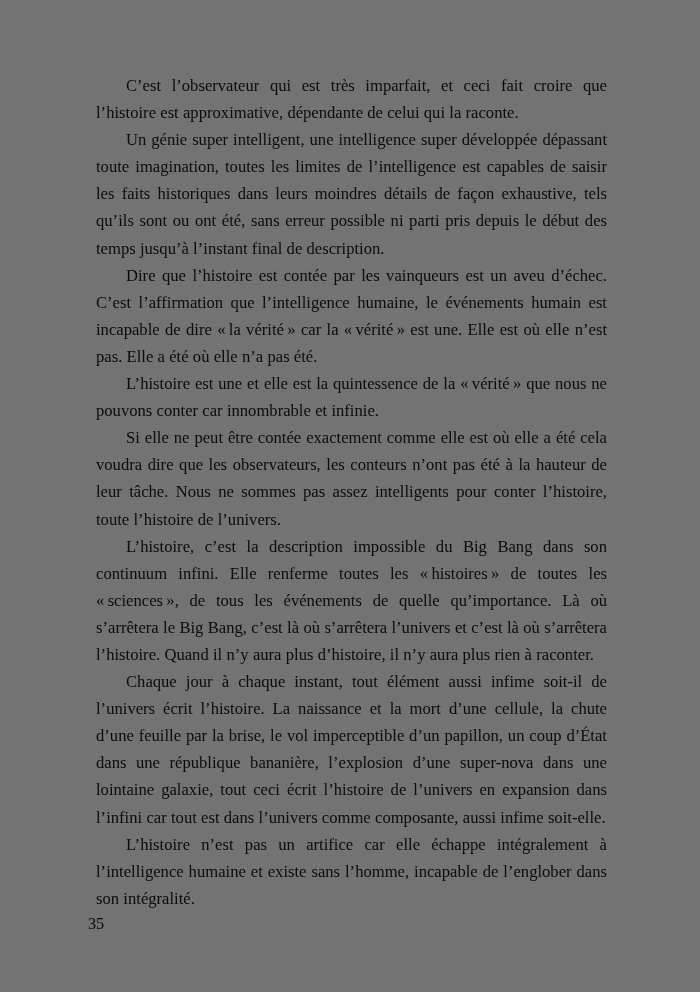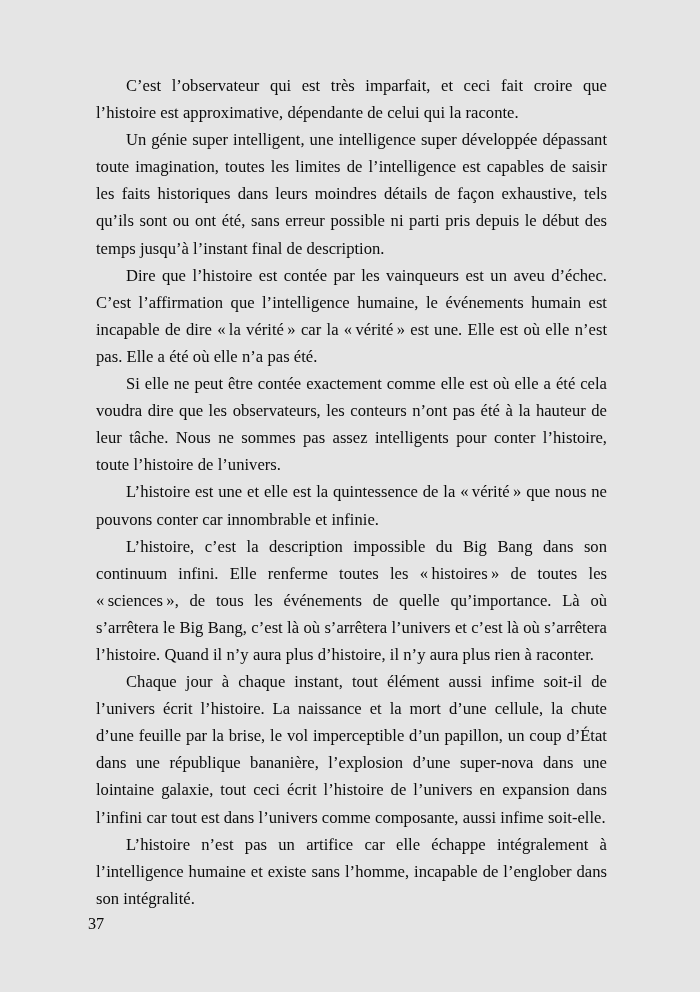--- a/index.html
+++ b/index.html
@@ -11,21 +11,21 @@
     height: 992px;
     background: #ffffff;
     font-family: "Liberation Serif", "DejaVu Serif", serif;
     color: #000000;
     overflow: hidden;
   }
   .page {
     position: relative;
     width: 700px;
     height: 992px;
-    background: #e5e5e5;
+    background: #737373;
   }
   .text-column {
     position: absolute;
     left: 96px;
     top: 72px;
     width: 511px;
   }
   .para {
     margin: 0;
     padding: 0;
@@ -54,22 +54,22 @@
 </style>
 </head>
 <body>
 
 <div class="page">
 
   <div class="text-column">
     <p class="para">C’est l’observateur qui est très imparfait, et ceci fait croire que l’histoire est approximative, dépendante de celui qui la raconte.</p>
     <p class="para">Un génie super intelligent, une intelligence super développée dépassant toute imagination, toutes les limites de l’intelligence est capables de saisir les faits historiques dans leurs moindres détails de façon exhaustive, tels qu’ils sont ou ont été, sans erreur possible ni parti pris depuis le début des temps jusqu’à l’instant final de description.</p>
     <p class="para">Dire que l’histoire est contée par les vainqueurs est un aveu d’échec. C’est l’affirmation que l’intelligence humaine, le événements humain est incapable de dire « la vérité » car la « vérité » est une. Elle est où elle n’est pas. Elle a été où elle n’a pas été.</p>
+    <p class="para">L’histoire est une et elle est la quintessence de la « vérité » que nous ne pouvons conter car innombrable et infinie.</p>
     <p class="para">Si elle ne peut être contée exactement comme elle est où elle a été cela voudra dire que les observateurs, les conteurs n’ont pas été à la hauteur de leur tâche. Nous ne sommes pas assez intelligents pour conter l’histoire, toute l’histoire de l’univers.</p>
-    <p class="para">L’histoire est une et elle est la quintessence de la « vérité » que nous ne pouvons conter car innombrable et infinie.</p>
     <p class="para">L’histoire, c’est la description impossible du Big Bang dans son continuum infini. Elle renferme toutes les « histoires » de toutes les « sciences », de tous les événements de quelle qu’importance. Là où s’arrêtera le Big Bang, c’est là où s’arrêtera l’univers et c’est là où s’arrêtera l’histoire. Quand il n’y aura plus d’histoire, il n’y aura plus rien à raconter.</p>
     <p class="para">Chaque jour à chaque instant, tout élément aussi infime soit-il de l’univers écrit l’histoire. La naissance et la mort d’une cellule, la chute d’une feuille par la brise, le vol imperceptible d’un papillon, un coup d’État dans une république bananière, l’explosion d’une super-nova dans une lointaine galaxie, tout ceci écrit l’histoire de l’univers en expansion dans l’infini car tout est dans l’univers comme composante, aussi infime soit-elle.</p>
     <p class="para">L’histoire n’est pas un artifice car elle échappe intégralement à l’intelligence humaine et existe sans l’homme, incapable de l’englober dans son intégralité.</p>
   </div>
 
-  <div class="page-number">37</div>
+  <div class="page-number">35</div>
 
 </div>
 
 </body></html>

